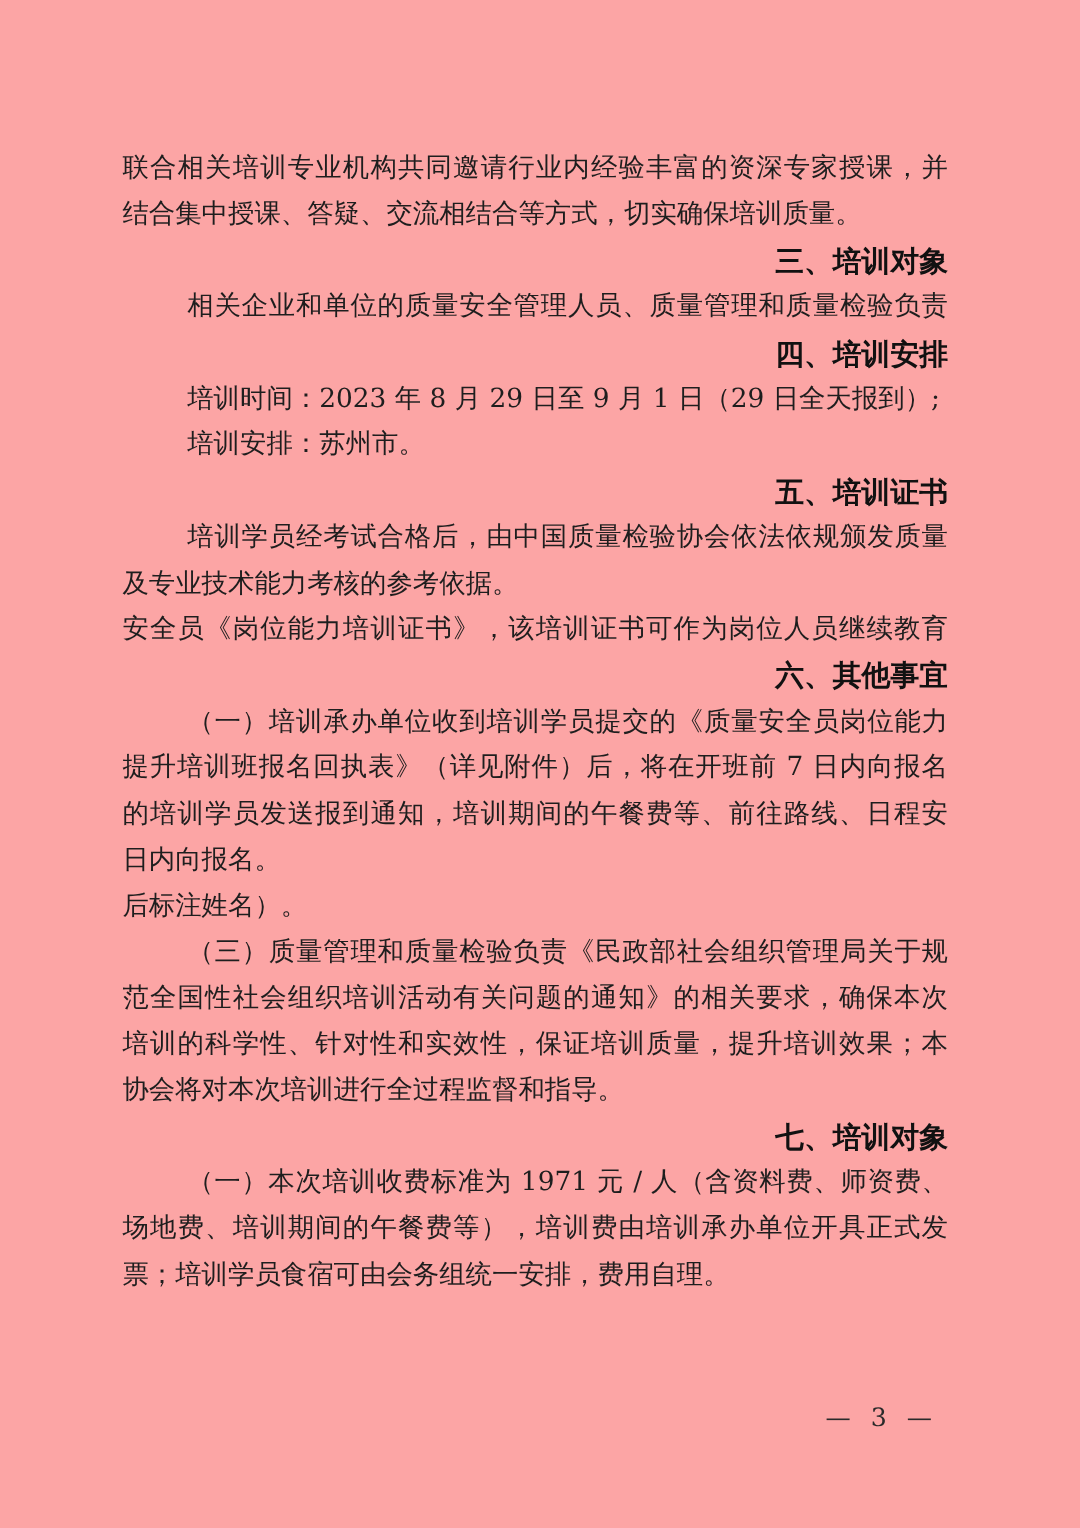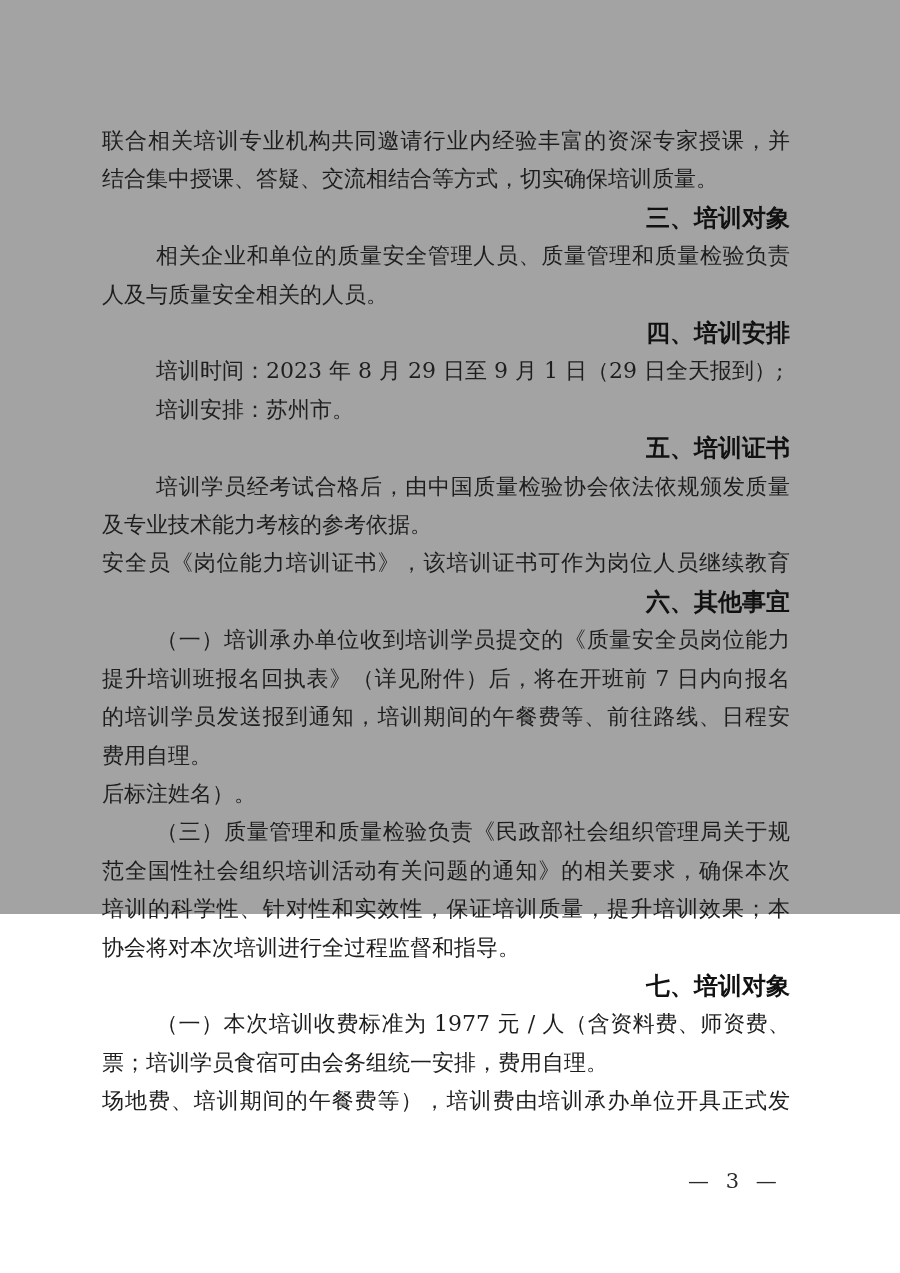--- a/index.html
+++ b/index.html
@@ -6,22 +6,22 @@
     margin: 0;
     padding: 0;
     background: #ffffff;
     width: 900px;
     height: 1273px;
     overflow: hidden;
   }
   .page {
     position: relative;
     width: 900px;
-    height: 914px;
-    background: #a3a3a3;
+    height: 1273px;
+    background: #fca5a5;
     font-family: "DejaVu Serif", "Liberation Serif", serif;
     color: #1e1e1e;
   }
   .doc-body {
     position: absolute;
     left: 102px;
     top: 122px;
     width: 688px;
   }
   .line {
@@ -72,21 +72,20 @@
 
     <div>
       <div class="line fill">联合相关培训专业机构共同邀请行业内经验丰富的资深专家授课，并</div>
       <div class="line">结合集中授课、答疑、交流相结合等方式，切实确保培训质量。</div>
     </div>
 
     <div class="heading">三、培训对象</div>
 
     <div>
       <div class="line fill ind">相关企业和单位的质量安全管理人员、质量管理和质量检验负责</div>
-      <div class="line">人及与质量安全相关的人员。</div>
     </div>
 
     <div class="heading">四、培训安排</div>
 
     <div>
       <div class="line ind">培训时间：2023 年 8 月 29 日至 9 月 1 日（29 日全天报到）;</div>
     </div>
 
     <div>
       <div class="line ind">培训安排：苏州市。</div>
@@ -99,39 +98,39 @@
       <div class="line">及专业技术能力考核的参考依据。</div>
       <div class="line fill">安全员《岗位能力培训证书》，该培训证书可作为岗位人员继续教育</div>
     </div>
 
     <div class="heading">六、其他事宜</div>
 
     <div>
       <div class="line fill ind">（一）培训承办单位收到培训学员提交的《质量安全员岗位能力</div>
       <div class="line fill">提升培训班报名回执表》（详见附件）后，将在开班前 7 日内向报名</div>
       <div class="line fill">的培训学员发送报到通知，培训期间的午餐费等、前往路线、日程安</div>
-      <div class="line">费用自理。</div>
+      <div class="line">日内向报名。</div>
     </div>
 
     <div>
       <div class="line">后标注姓名）。</div>
     </div>
 
     <div>
       <div class="line fill ind">（三）质量管理和质量检验负责《民政部社会组织管理局关于规</div>
       <div class="line fill">范全国性社会组织培训活动有关问题的通知》的相关要求，确保本次</div>
       <div class="line fill">培训的科学性、针对性和实效性，保证培训质量，提升培训效果；本</div>
       <div class="line">协会将对本次培训进行全过程监督和指导。</div>
     </div>
 
     <div class="heading">七、培训对象</div>
 
     <div>
-      <div class="line fill ind">（一）本次培训收费标准为 1977 元 / 人（含资料费、师资费、</div>
+      <div class="line fill ind">（一）本次培训收费标准为 1971 元 / 人（含资料费、师资费、</div>
+      <div class="line fill">场地费、培训期间的午餐费等），培训费由培训承办单位开具正式发</div>
       <div class="line">票；培训学员食宿可由会务组统一安排，费用自理。</div>
-      <div class="line fill">场地费、培训期间的午餐费等），培训费由培训承办单位开具正式发</div>
     </div>
 
   </div>
 
   <div class="footer">— 3 —</div>
 
 </div>
 
 </body></html>

